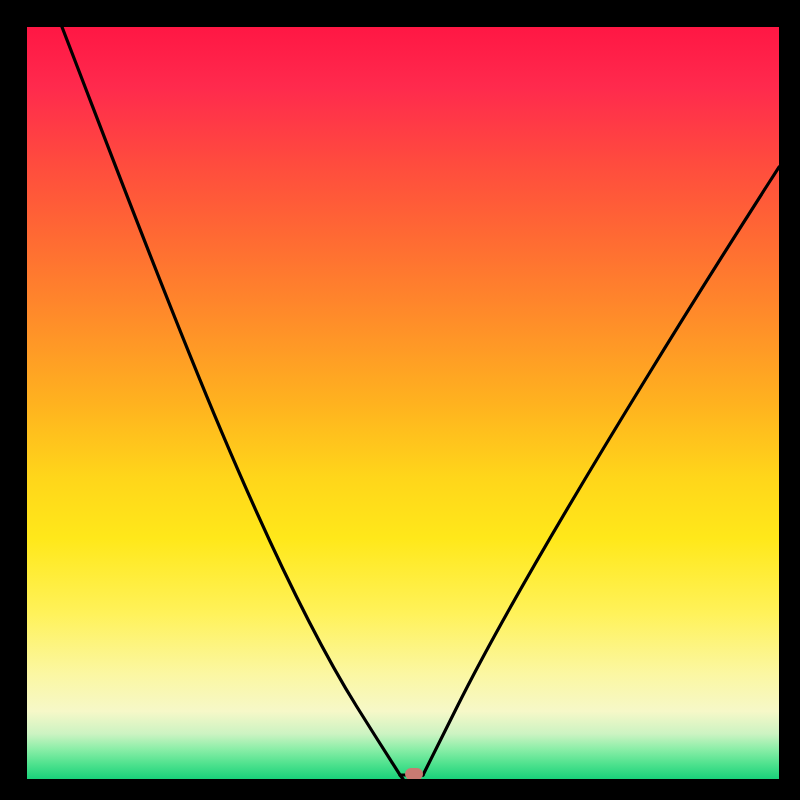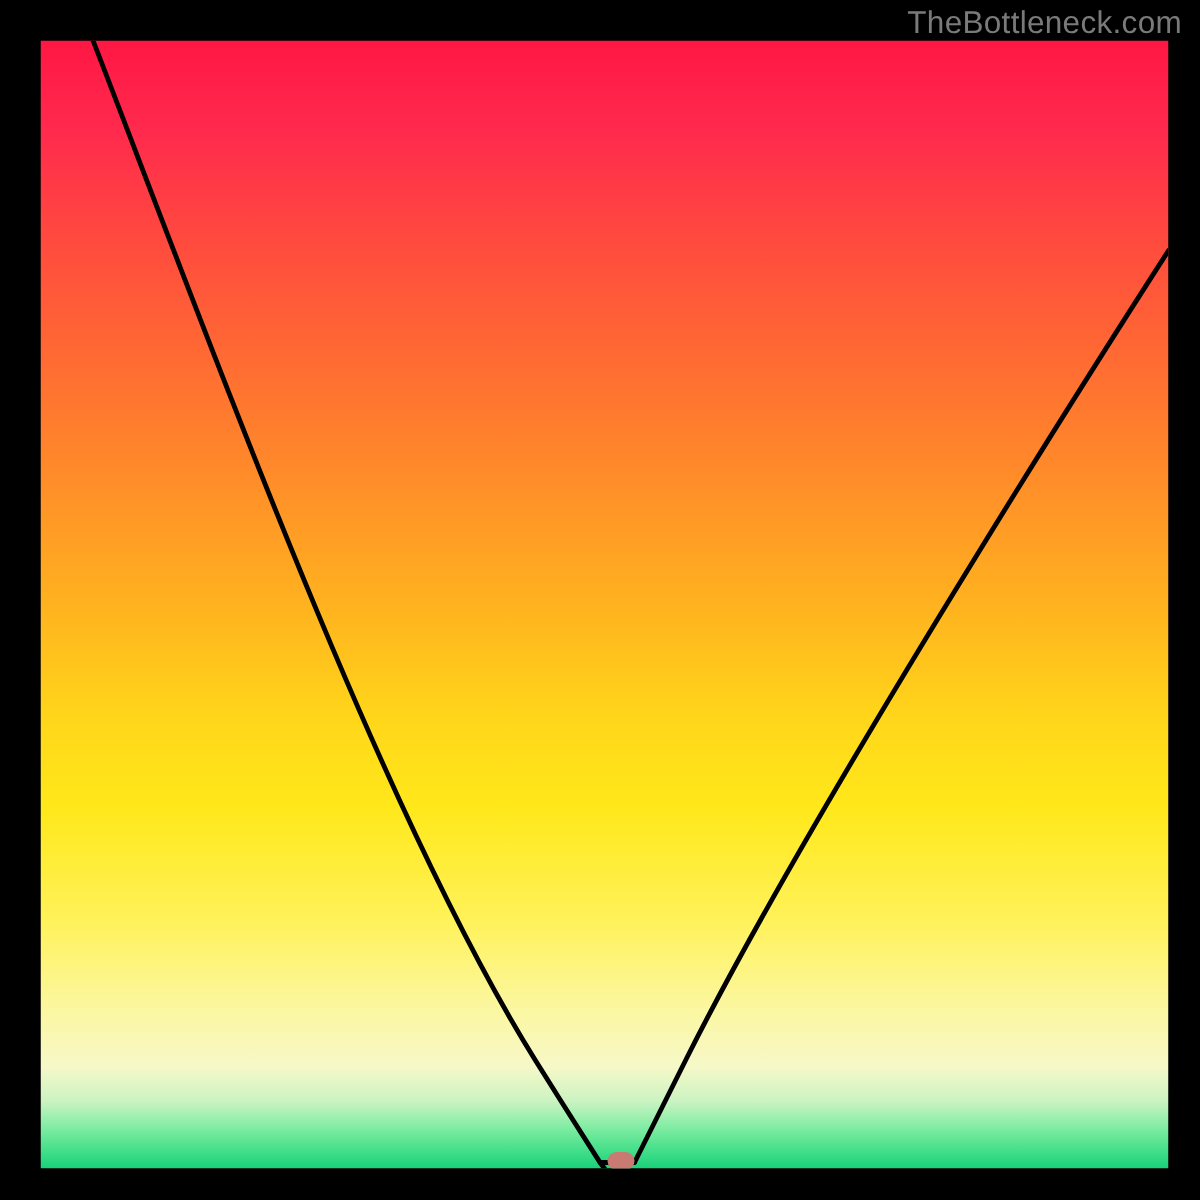--- a/index.html
+++ b/index.html
@@ -76,21 +76,20 @@
     font-weight: 500;
     letter-spacing: 0.2px;
     user-select: none;
   }
 </style>
 </head>
 <body>
 
 <div class="stage">
 
-  <div class="watermark">TheBottleneck.com</div>
 
   <div class="plot-area">
     <div class="gradient-bg"></div>
 
     <svg class="curve" viewBox="0 0 752 752" preserveAspectRatio="none">
       <path d="M 35 0 C 120 220, 230 520, 330 680 C 355 720, 368 740, 373 748 L 376 752"></path>
       <path d="M 373 748 L 396 748"></path>
       <path d="M 396 748 C 400 740, 410 720, 430 680 C 470 600, 540 480, 620 350 C 680 252, 720 190, 752 140"></path>
     </svg>
 

